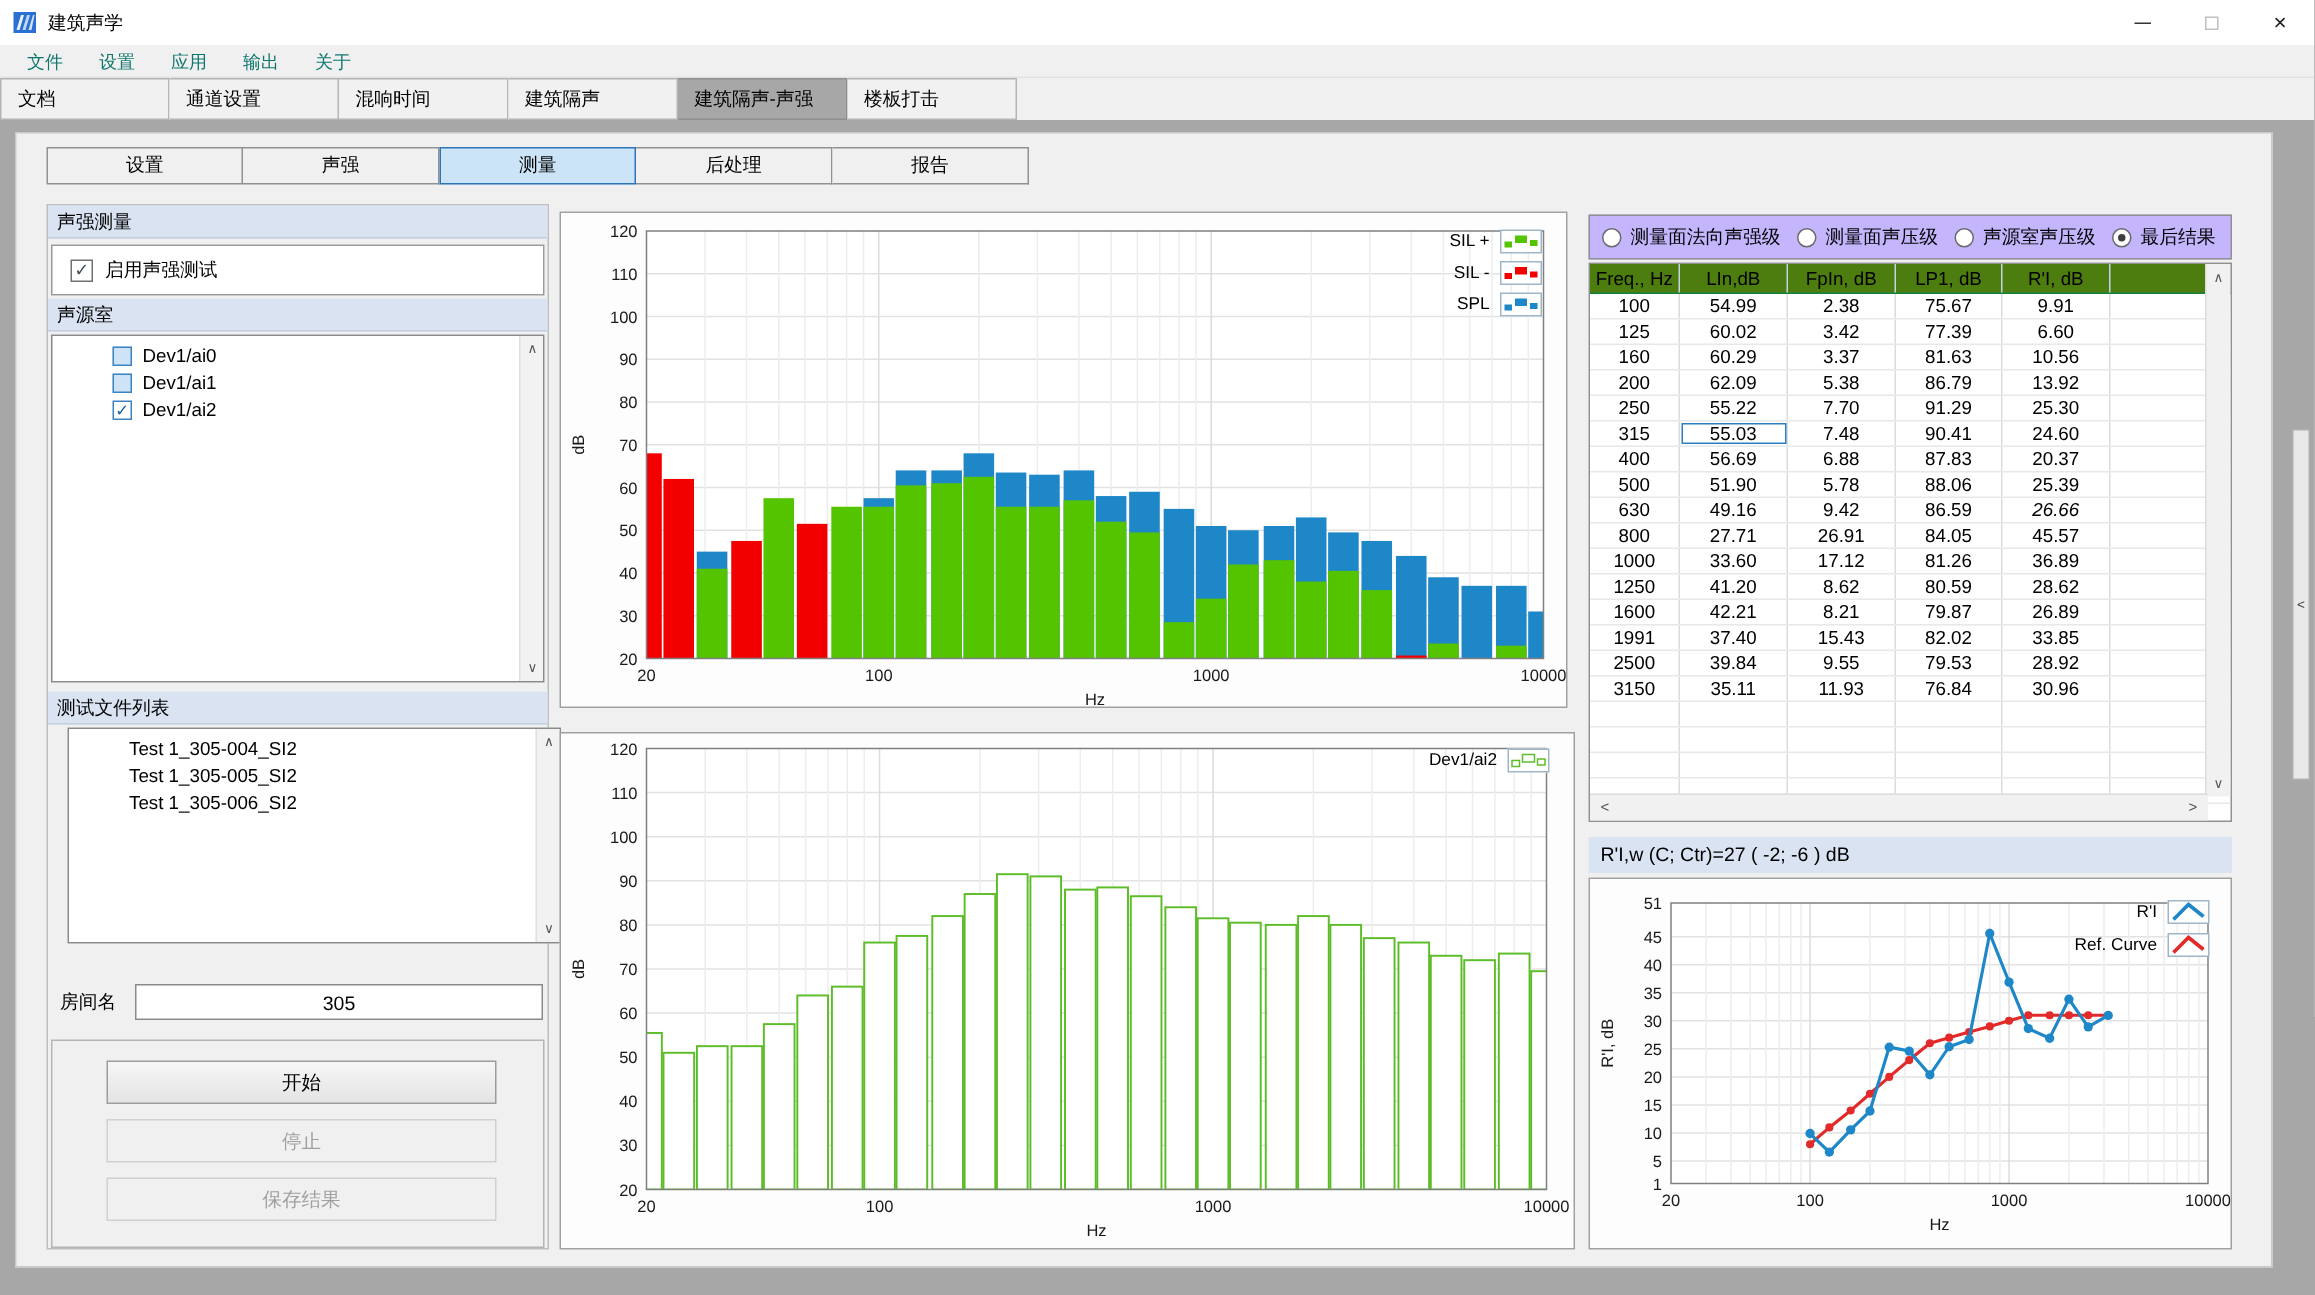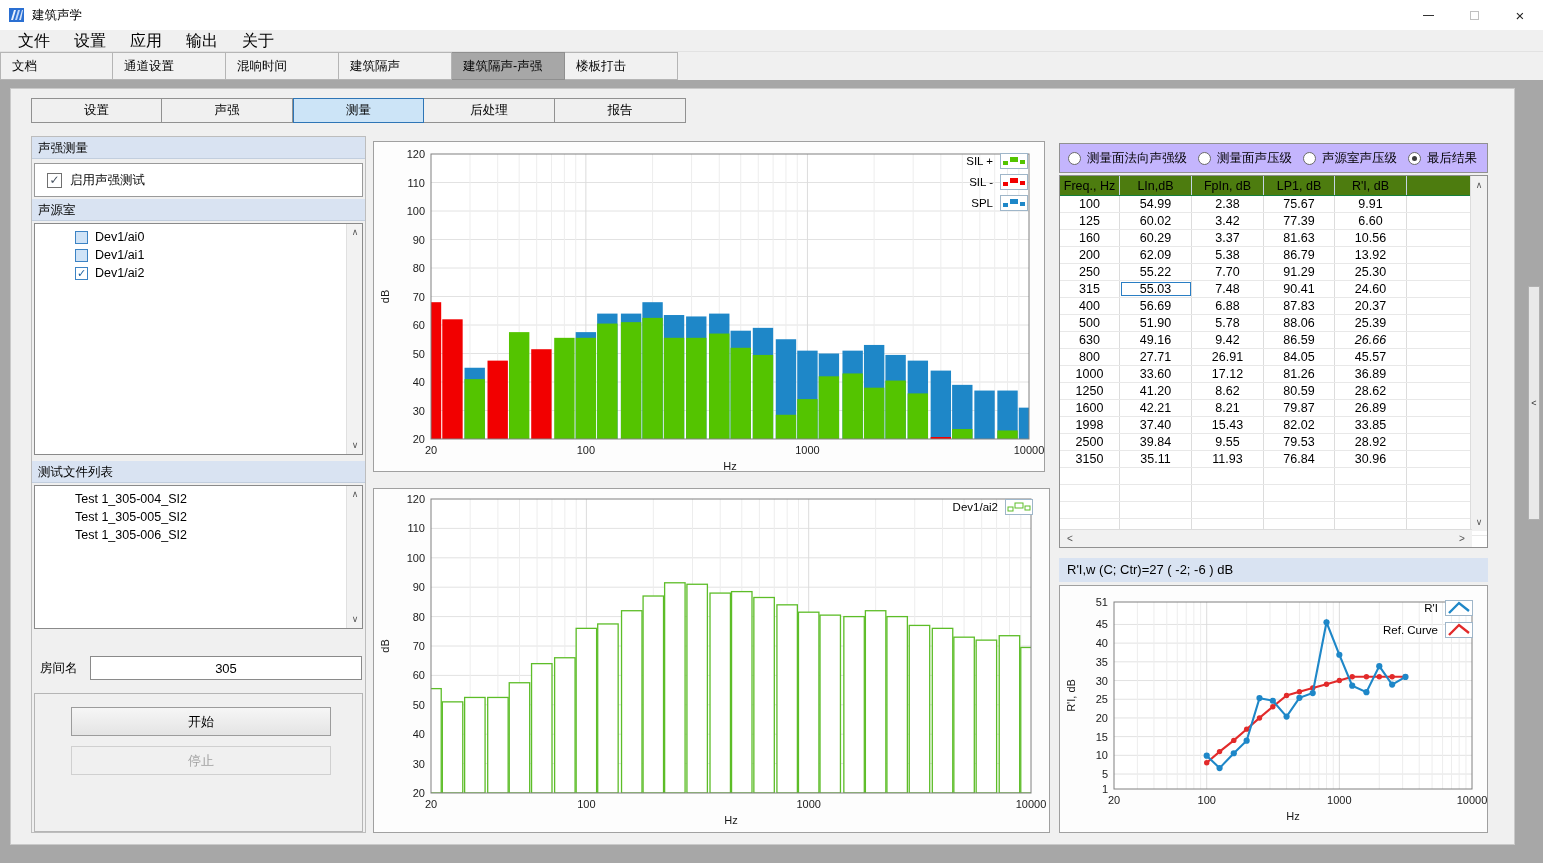--- a/index.html
+++ b/index.html
@@ -8,21 +8,21 @@
   
   .titlebar{position:absolute;left:0;top:0;width:100%;height:30px;background:#ffffff;display:flex;align-items:center;padding-left:8px;}
   .appicon{width:18px;height:18px;margin-right:6px;display:inline-block;}
   .wtitle{font-size:12.5px;color:#000;}
   .wincontrols{position:absolute;right:0;top:0;height:30px;display:flex;}
   .wc{width:46px;height:30px;display:flex;align-items:center;justify-content:center;font-size:15px;color:#222;}
   .wc .bar{width:11px;height:1px;background:#333;}
   .wc .box{width:9px;height:9px;border:1px solid #c0c0c0;}
   
   .menubar{position:absolute;left:0;top:30px;width:100%;height:22px;background:#f0f0f0;border-bottom:1px solid #e2e2e2;display:flex;align-items:center;padding-left:6px;}
-  .mitem{font-size:16px;color:#000000;padding:0 12px;line-height:22px;}
+  .mitem{font-size:12px;color:#0f766e;padding:0 12px;line-height:22px;}
   
   .tabrow{position:absolute;left:0;top:52px;width:100%;height:28px;background:#f0f0f0;display:flex;}
   .tab{width:113px;height:28px;line-height:27px;font-size:12.5px;color:#000;background:#f1f1f1;border:1px solid #b5b5b5;border-left:none;padding-left:11px;}
   .tab:first-child{border-left:1px solid #b5b5b5;}
   .tab.active{background:#a7a7a7;border-color:#8f8f8f;}
   
   .main-panel{position:absolute;left:10px;top:88px;width:1505px;height:757px;background:#f0f0f0;border:1px solid #c9c9c9;}
   
   .subtabs{position:absolute;left:20px;top:9px;display:flex;}
   .stab{width:131px;height:25px;line-height:23px;text-align:center;font-size:12.5px;background:#f0f0f0;border:1px solid #919191;border-left:none;color:#000;}
@@ -147,36 +147,37 @@
           <div class="lrow" style="margin-top: 0px;">
             <span class="lcb on">✓</span>
             <span>Dev1/ai2</span>
           </div>
           <div class="vsc">
           <span class="ar" style="top:1px;">∧</span>
           <span class="ar" style="bottom:1px;">∨</span>
         </div>
       </div>
       <div class="grp-hdr" style="top:324px;">测试文件列表</div>
-      <div class="listbox" id="filelist" style="top:348px;height:144px;">
+      <div class="listbox" id="filelist" style="top:348px;height:144px;margin-left:11px;">
         <div class="lrow" style="margin-top: 4px;">Test 1_305-004_SI2</div>
           <div class="lrow" style="margin-top: 0px;">Test 1_305-005_SI2</div>
           <div class="lrow" style="margin-top: 0px;">Test 1_305-006_SI2</div>
           <div class="vsc">
           <span class="ar" style="top:1px;">∧</span>
           <span class="ar" style="bottom:1px;">∨</span>
         </div>
       </div>
       <div class="room-row">
         <label>房间名</label>
         <input type="text" readonly="" value="305" style="">
       </div>
       <div class="btn-box" id="btnbox">
           <button class="btn" style="top: 13px;">开始</button>
           <button class="btn disabled" style="top: 52px;">停止</button>
+          <button class="btn disabled" style="top: 91px;">保存结果</button>
         </div>
     </div>
 
     <div class="chart-panel top-chart" id="panel1">
       <svg id="svg1" width="670" height="329">
           <rect x="57" y="12" width="598" height="285" fill="#ffffff"></rect>
           <text x="51" y="16" text-anchor="end" class="tick">120</text>
           <line x1="57" y1="40.5" x2="655" y2="40.5" stroke="#e2e2e2"></line>
           <text x="51" y="44.5" text-anchor="end" class="tick">110</text>
           <line x1="57" y1="69" x2="655" y2="69" stroke="#e2e2e2"></line>
@@ -540,21 +541,21 @@
         </div>
         <div class="tr body-row">
           <div class="td" style="width: 60px;">1600</div>
           <div class="td" style="width: 72px;">42.21</div>
           <div class="td" style="width: 72px;">8.21</div>
           <div class="td" style="width: 71px;">79.87</div>
           <div class="td" style="width: 72px;">26.89</div>
           <div class="td" style="width: 65px;"></div>
         </div>
         <div class="tr body-row">
-          <div class="td" style="width: 60px;">1998</div>
+          <div class="td" style="width: 60px;">1991</div>
           <div class="td" style="width: 72px;">37.40</div>
           <div class="td" style="width: 72px;">15.43</div>
           <div class="td" style="width: 71px;">82.02</div>
           <div class="td" style="width: 72px;">33.85</div>
           <div class="td" style="width: 65px;"></div>
         </div>
         <div class="tr body-row">
           <div class="td" style="width: 60px;">2500</div>
           <div class="td" style="width: 72px;">39.84</div>
           <div class="td" style="width: 72px;">9.55</div>

